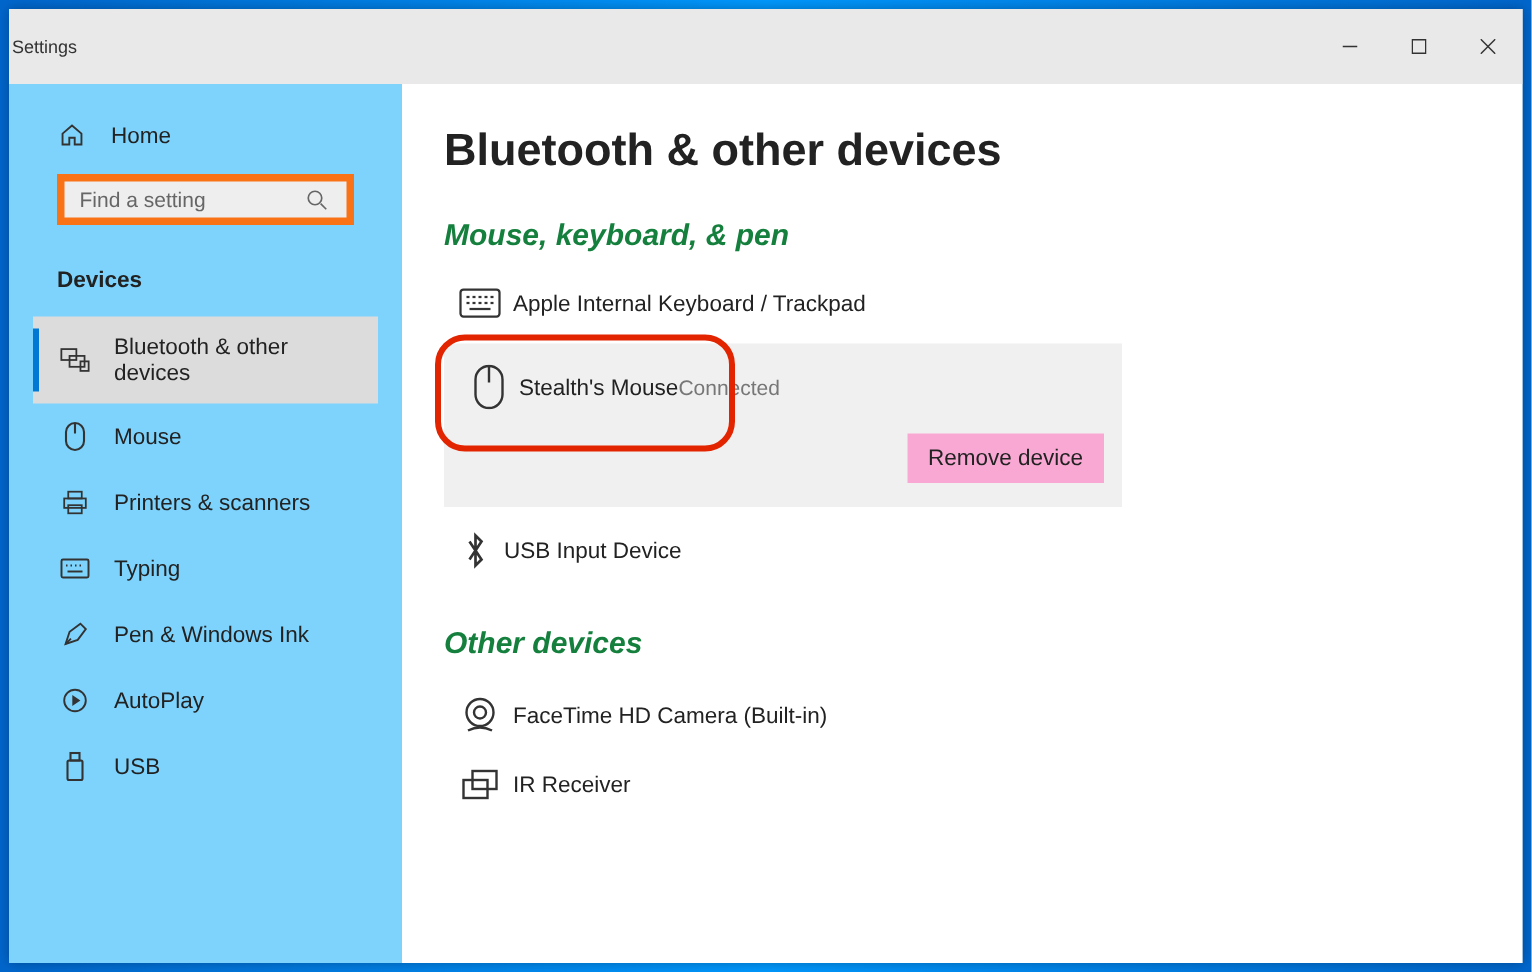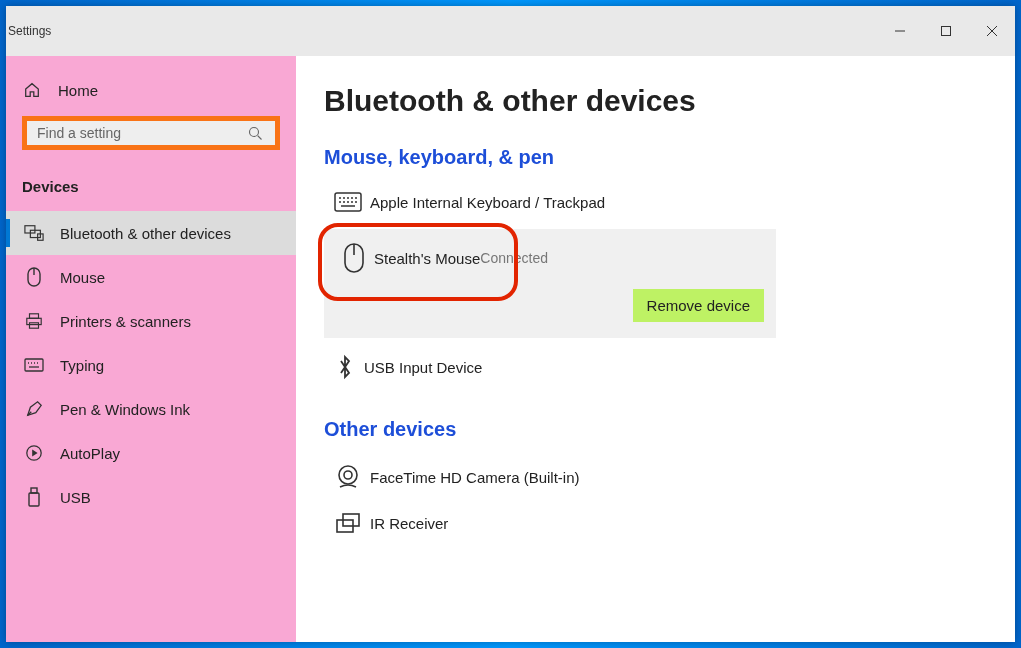--- a/index.html
+++ b/index.html
@@ -37,23 +37,23 @@
     justify-content: center;
     color: #555;
     font-size: 13px;
   }
   .body {
     flex: 1;
     display: flex;
     overflow: hidden;
   }
   .sidebar {
-    width: 290px;
-    background: #f9a8d4;
-    padding: 14px 0;
+    width: 262px;
+    background: #7dd3fc;
+    padding: 14px 16px;
     display: flex;
     flex-direction: column;
   }
   .nav-home {
     display: flex;
     align-items: center;
     gap: 16px;
     padding: 10px 16px 10px 16px;
     font-size: 15px;
     color: #222;
@@ -111,22 +111,23 @@
   }
   .page-title {
     font-size: 30px;
     font-weight: 600;
     color: #222;
     margin-bottom: 28px;
   }
   .section-title {
     font-size: 20px;
     font-weight: 600;
-    color: #1d4ed8;
+    color: #15803d;
     margin-bottom: 12px;
+    font-style: italic;
   }
   .device-row {
     display: flex;
     align-items: center;
     gap: 8px;
     padding: 10px 10px;
     font-size: 15px;
     color: #222;
     width: 452px;
   }
@@ -139,21 +140,21 @@
     margin-bottom: 6px;
     padding-bottom: 10px;
   }
   .device-sel .device-row { padding: 14px 18px 10px 18px; }
   .device-sel .actions {
     display: flex;
     justify-content: flex-end;
     padding: 6px 12px 6px 0;
   }
   .btn {
-    background: #bef264;
+    background: #f9a8d4;
     border: none;
     padding: 8px 14px;
     font-size: 15px;
     color: #222;
   }
   .highlight {
     position: absolute;
     border: 4px solid #e22400;
     border-radius: 20px;
     pointer-events: none;

